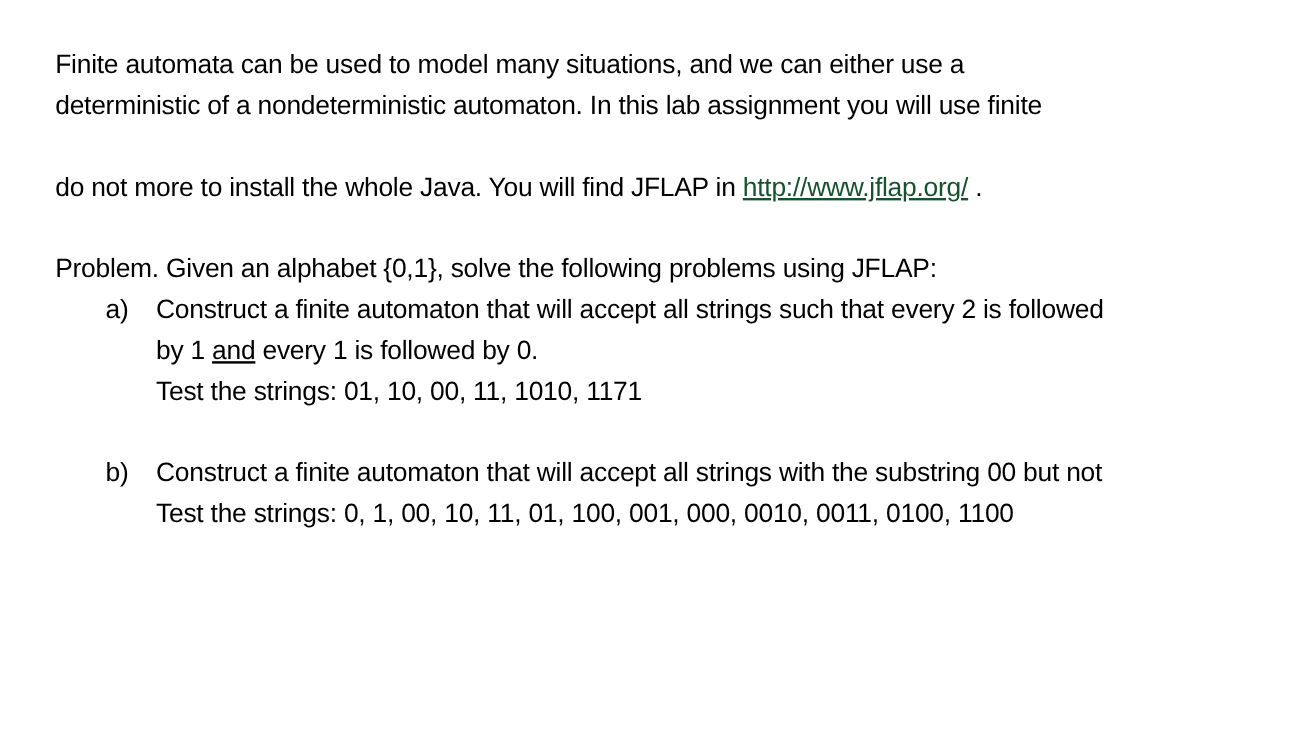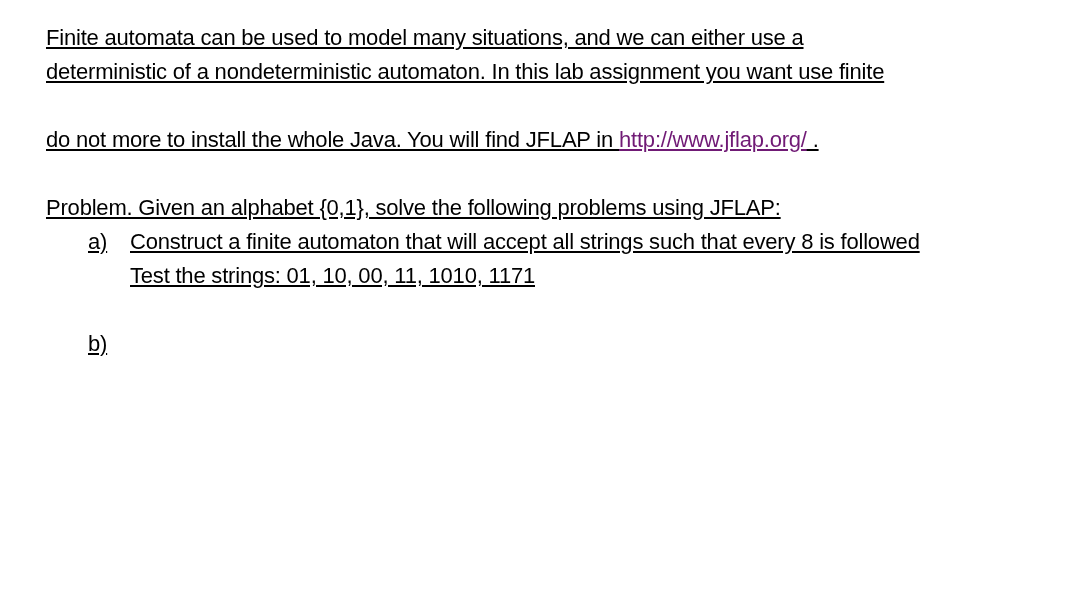--- a/index.html
+++ b/index.html
@@ -9,22 +9,21 @@
     background: #ffffff;
     overflow: hidden;
   }
   body {
     font-family: "Liberation Sans", "DejaVu Sans", sans-serif;
     font-size: 22px;
     color: #000000;
     letter-spacing: -0.2px;
   }
   .doc {
-    padding: 21px 20px 0 46px;
-    text-decoration: underline;
+    padding: 37px 20px 0 46px;
   }
   .para {
     margin-bottom: 34px;
   }
   .line {
     line-height: 34px;
     white-space: pre-wrap;
   }
   .list-item {
     display: flex;
@@ -35,53 +34,56 @@
   }
   .marker {
     flex: 0 0 42px;
     margin-left: 42px;
     line-height: 34px;
   }
   .item-body {
     flex: 1 1 auto;
   }
   a.doc-link {
-    color: #701a75;
+    color: #14532d;
     text-decoration: underline;
     cursor: pointer;
   }
   .u {
     text-decoration: underline;
   }
 </style>
 </head>
 <body>
 
 <div class="doc">
 
   <div class="para">
     <div class="line">Finite automata can be used to model many situations, and we can either use a</div>
-    <div class="line">deterministic of a nondeterministic automaton. In this lab assignment you want use finite</div>
+    <div class="line">deterministic of a nondeterministic automaton. In this lab assignment you will use finite</div>
   </div>
 
   <div class="para">
     <div class="line"><span>do not more to install the whole Java. You will find JFLAP in </span><a class="doc-link" href="#">http://www.jflap.org/</a><span> .</span></div>
   </div>
 
   <div class="para">
     <div class="line">Problem. Given an alphabet {0,1}, solve the following problems using JFLAP:</div>
 
     <div class="list-item">
       <div class="marker">a)</div>
       <div class="item-body">
-        <div class="line">Construct a finite automaton that will accept all strings such that every 8 is followed</div>
+        <div class="line">Construct a finite automaton that will accept all strings such that every 2 is followed</div>
+        <div class="line"><span>by 1 </span><span class="u">and</span><span> every 1 is followed by 0.</span></div>
         <div class="line">Test the strings: 01, 10, 00, 11, 1010, 1171</div>
       </div>
     </div>
 
     <div class="list-item gap-above">
       <div class="marker">b)</div>
       <div class="item-body">
+        <div class="line">Construct a finite automaton that will accept all strings with the substring 00 but not</div>
+        <div class="line">Test the strings: 0, 1, 00, 10, 11, 01, 100, 001, 000, 0010, 0011, 0100, 1100</div>
       </div>
     </div>
   </div>
 
 </div>
 
 </body></html>

